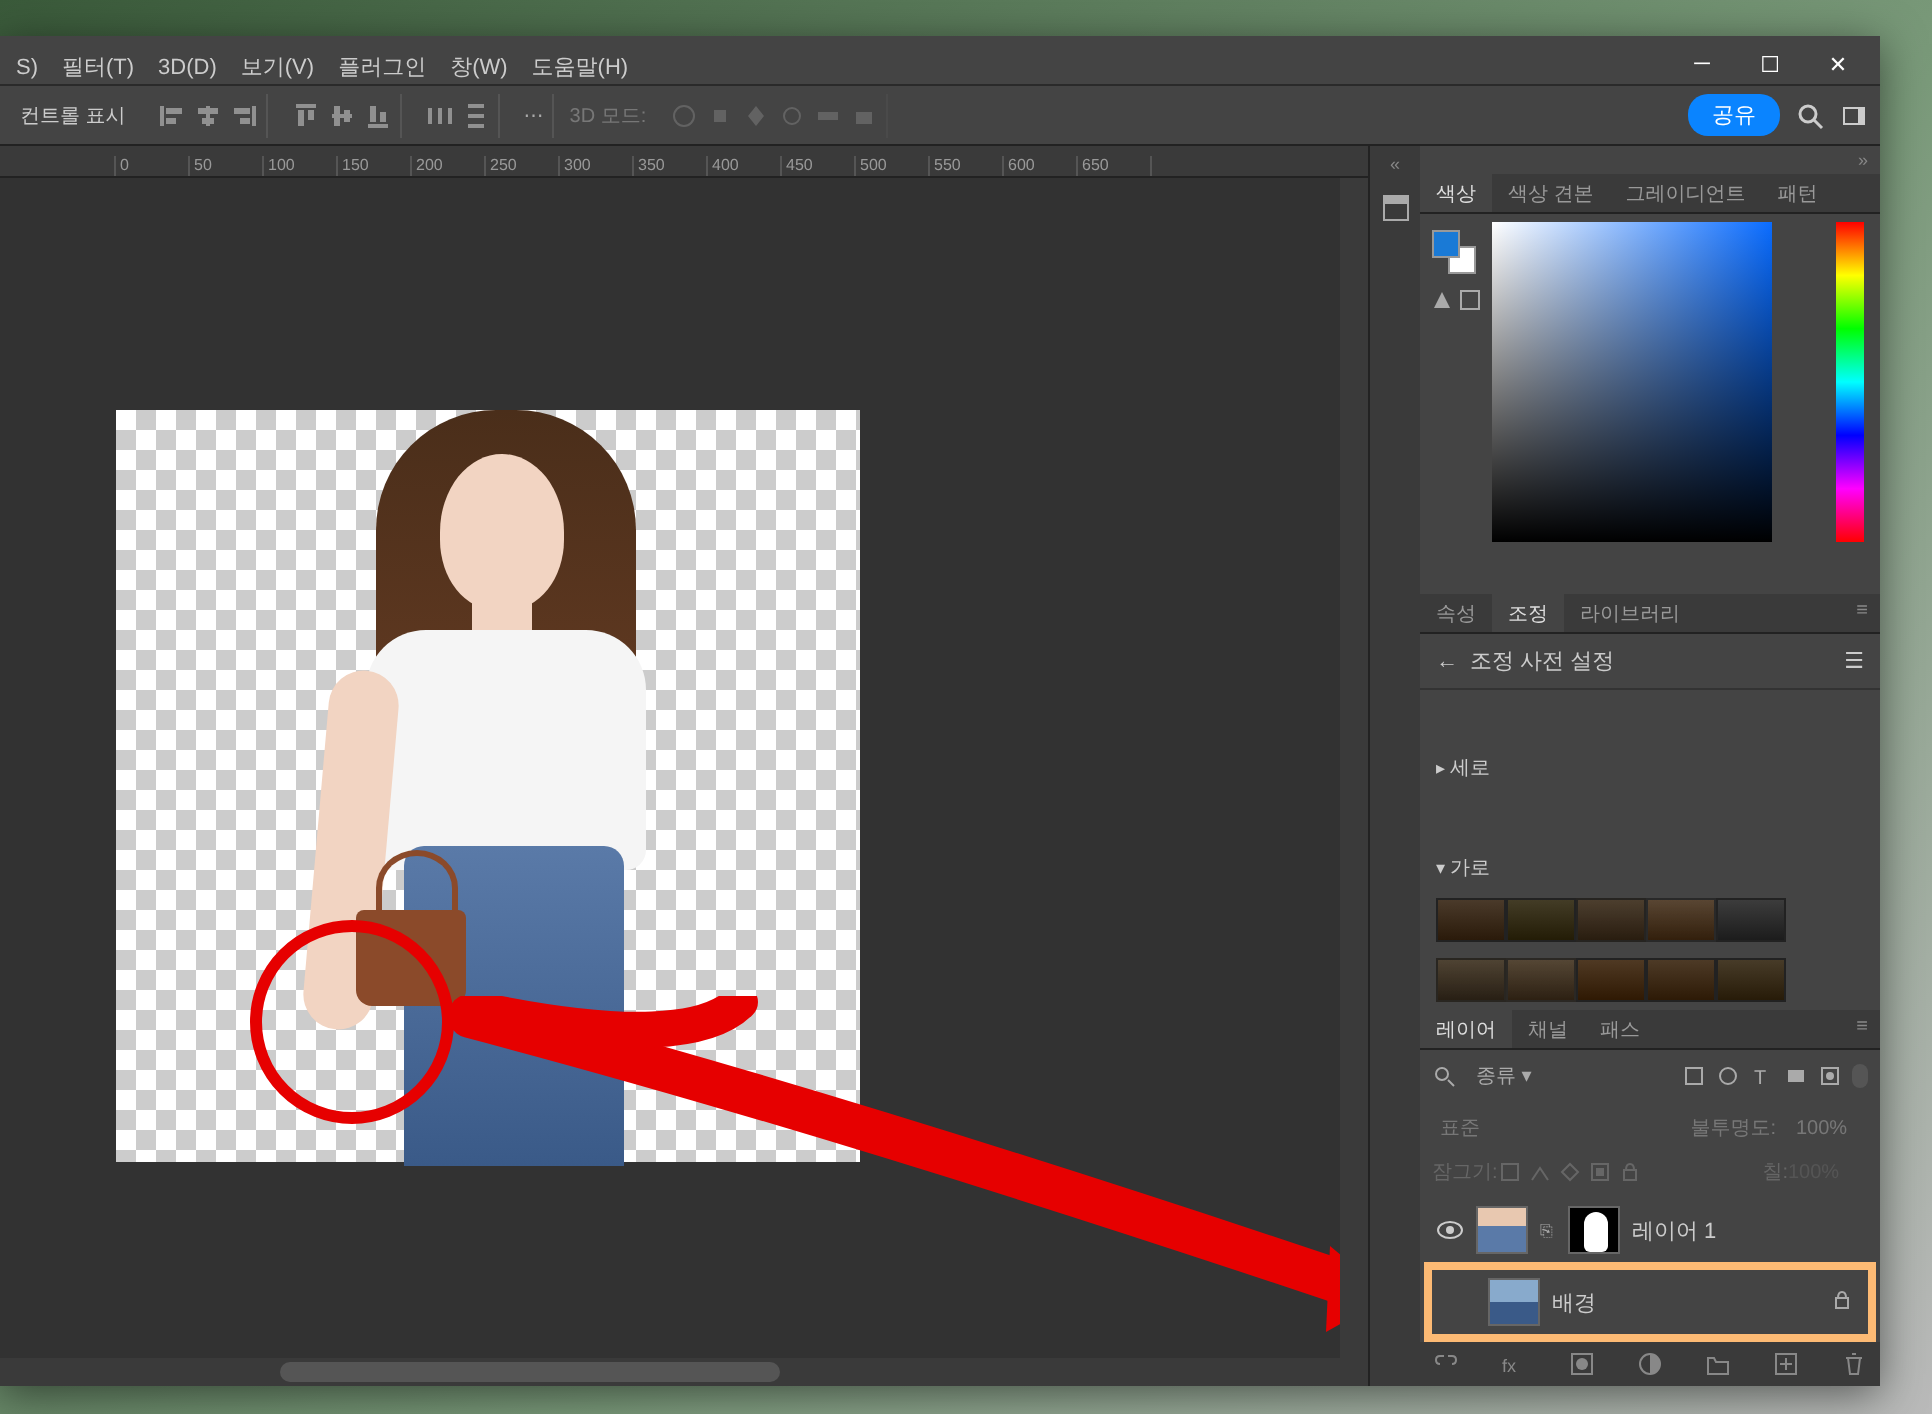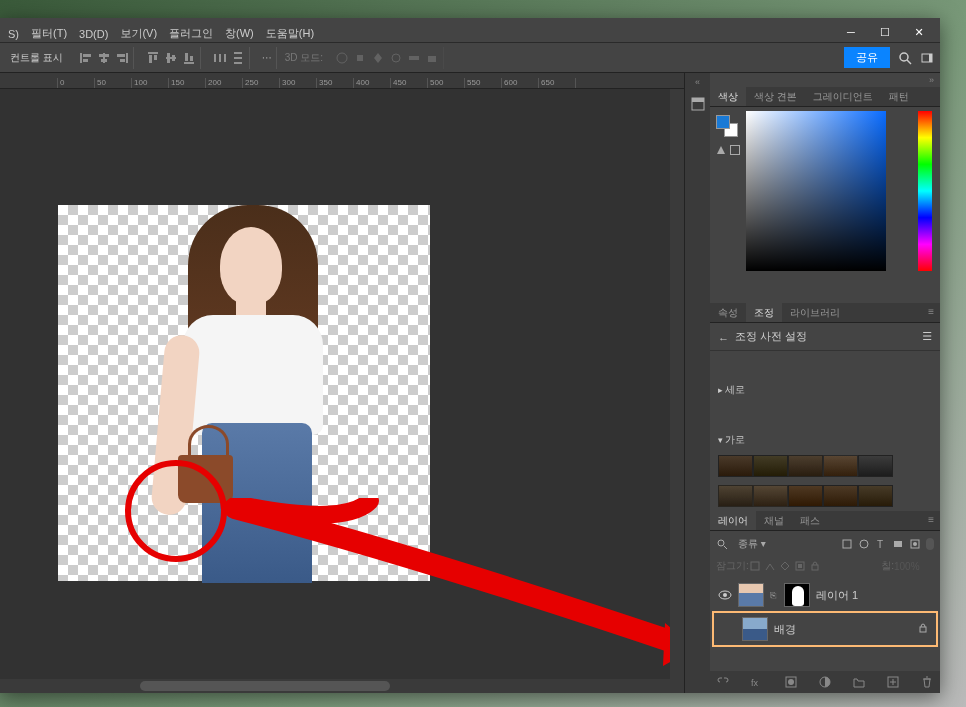--- a/index.html
+++ b/index.html
@@ -7,21 +7,21 @@
 .desktop-bg { position: absolute; inset: 0; background: linear-gradient(135deg, #3a5a3a 0%, #5a7a5a 30%, #7a9a7a 60%, #bababa 100%); }
 .app-window { position: absolute; left: 0; top: 18px; width: 940px; height: 675px; background: #323232; box-shadow: 0 4px 20px rgba(0,0,0,0.5); }
 .titlebar { height: 7px; background: #444; }
 .menubar { height: 18px; background: #444; display: flex; align-items: center; padding: 0 2px; font-size: 11px; color: #ccc; border-bottom: 1px solid #2a2a2a; }
 .menubar span { padding: 0 6px; cursor: default; }
 .optionsbar { height: 30px; background: #444; display: flex; align-items: center; padding: 0 6px; gap: 8px; border-bottom: 1px solid #222; font-size: 10px; color: #aaa; }
 .ob-group { display: flex; align-items: center; gap: 4px; padding: 0 4px; border-right: 1px solid #555; height: 22px; }
 .ob-group:last-of-type { border-right: none; }
 .ob-group svg { width: 14px; height: 14px; opacity: 0.75; }
 .optionsbar .right { margin-left: auto; display: flex; align-items: center; gap: 8px; }
-.share-btn { background: #0a84ff; color: #fff; padding: 3px 12px; border-radius: 0; font-size: 11px; }
+.share-btn { background: #0a84ff; color: #fff; padding: 3px 12px; border-radius: 10px; font-size: 11px; }
 .ctrlpanel-toggle { font-size: 10px; color: #ccc; padding: 0 4px; }
 .main-area { display: flex; height: calc(100% - 55px); }
 .canvas-region { flex: 1; background: #323232; position: relative; overflow: hidden; }
 .ruler-h { position: absolute; left: 0; top: 0; right: 0; height: 16px; background: #3a3a3a; border-bottom: 1px solid #222; font-size: 8px; color: #999; display: flex; align-items: flex-end; }
 .ruler-h span { width: 37px; text-align: left; padding-left: 2px; border-right: 1px solid #555; height: 10px; }
 .canvas { position: absolute; left: 58px; top: 132px; width: 372px; height: 376px; background: #fff; }
 .checker { position: absolute; inset: 0; background-image:
   linear-gradient(45deg,#ccc 25%,transparent 25%),
   linear-gradient(-45deg,#ccc 25%,transparent 25%),
   linear-gradient(45deg,transparent 75%,#ccc 75%),
@@ -62,21 +62,21 @@
 .layers-row2 .lock-icons { display:flex; gap:3px; }
 .layers-row2 svg { width:12px; height:12px; opacity:0.5; }
 .layer-item { display:flex; align-items:center; gap:6px; padding:4px 8px; font-size:11px; color:#ccc; }
 .layer-item .vis { width:14px; height:14px; display:flex; align-items:center; justify-content:center; }
 .layer-item .thumb { width:26px; height:24px; background:#ddd; border:1px solid #666; position:relative; }
 .layer-item .thumb.person-th { background: linear-gradient(to bottom,#e8c8b0 0%, #e8c8b0 40%, #5a7aa8 40%); }
 .layer-item .thumb.mask-th { background:#000; }
 .layer-item .thumb.mask-th::after { content:""; position:absolute; left:7px; top:2px; width:12px; height:20px; background:#fff; border-radius:6px 6px 3px 3px; }
 .layer-item .thumb.bg-th { background: linear-gradient(to bottom,#88aacc 0%, #88aacc 50%, #3a5a88 50%); }
 .layer-item .link { width:8px; height:8px; font-size:8px; color:#aaa; }
-.layer-item.bg-row { border:2px solid #fdba74; margin:0 2px; }
+.layer-item.bg-row { border:4px solid #fdba74; margin:0 2px; }
 .layer-item.bg-row .lock { margin-left:auto; }
 .layers-footer { margin-top:auto; display:flex; justify-content:space-between; gap:6px; padding:4px 6px; background:#3a3a3a; height:22px; }
 .layers-footer svg { width:14px; height:14px; opacity:0.7; }
 .scrollbar-h { position:absolute; left:0; bottom:0; right:0; height:14px; background:#3a3a3a; }
 .scrollbar-h .thumb { position:absolute; left:140px; top:2px; width:250px; height:10px; background:#555; border-radius:5px; }
 .scrollbar-v { position:absolute; right:0; top:16px; bottom:14px; width:14px; background:#3a3a3a; }
 .window-controls { position:absolute; right:4px; top:4px; display:flex; gap:0; }
 .window-controls div { width:34px; height:20px; display:flex; align-items:center; justify-content:center; color:#fff; font-size:11px; }
 .icon { width:14px; height:14px; display:inline-block; }
 </style>
@@ -319,20 +319,25 @@
             <svg width="12" height="12">
                 <rect x="2" y="3" width="8" height="6" fill="#aaa"></rect>
               </svg>
             <svg width="12" height="12">
                 <rect x="2" y="2" width="8" height="8" fill="none" stroke="#aaa"></rect>
                 <circle cx="6" cy="6" r="2" fill="#aaa"></circle>
               </svg>
             <div style="width:8px; height:12px; background:#555; border-radius:4px;"></div>
           </div>
         </div>
+        <div class="layers-controls">
+          <div class="dd" style="width:90px;opacity:0.5"><span>표준</span></div>
+          <span style="margin-left:auto; opacity:0.5">불투명도:</span>
+          <div class="dd" style="width:40px; opacity:0.5"><span>100%</span></div>
+        </div>
         <div class="layers-row2">
           <span>잠그기:</span>
           <div class="lock-icons">
             <svg>
                 <rect x="2" y="2" width="8" height="8" fill="none" stroke="#888"></rect>
               </svg>
             <svg>
                 <path d="M2 10 L6 4 L10 10" fill="none" stroke="#888"></path>
               </svg>
             <svg>

